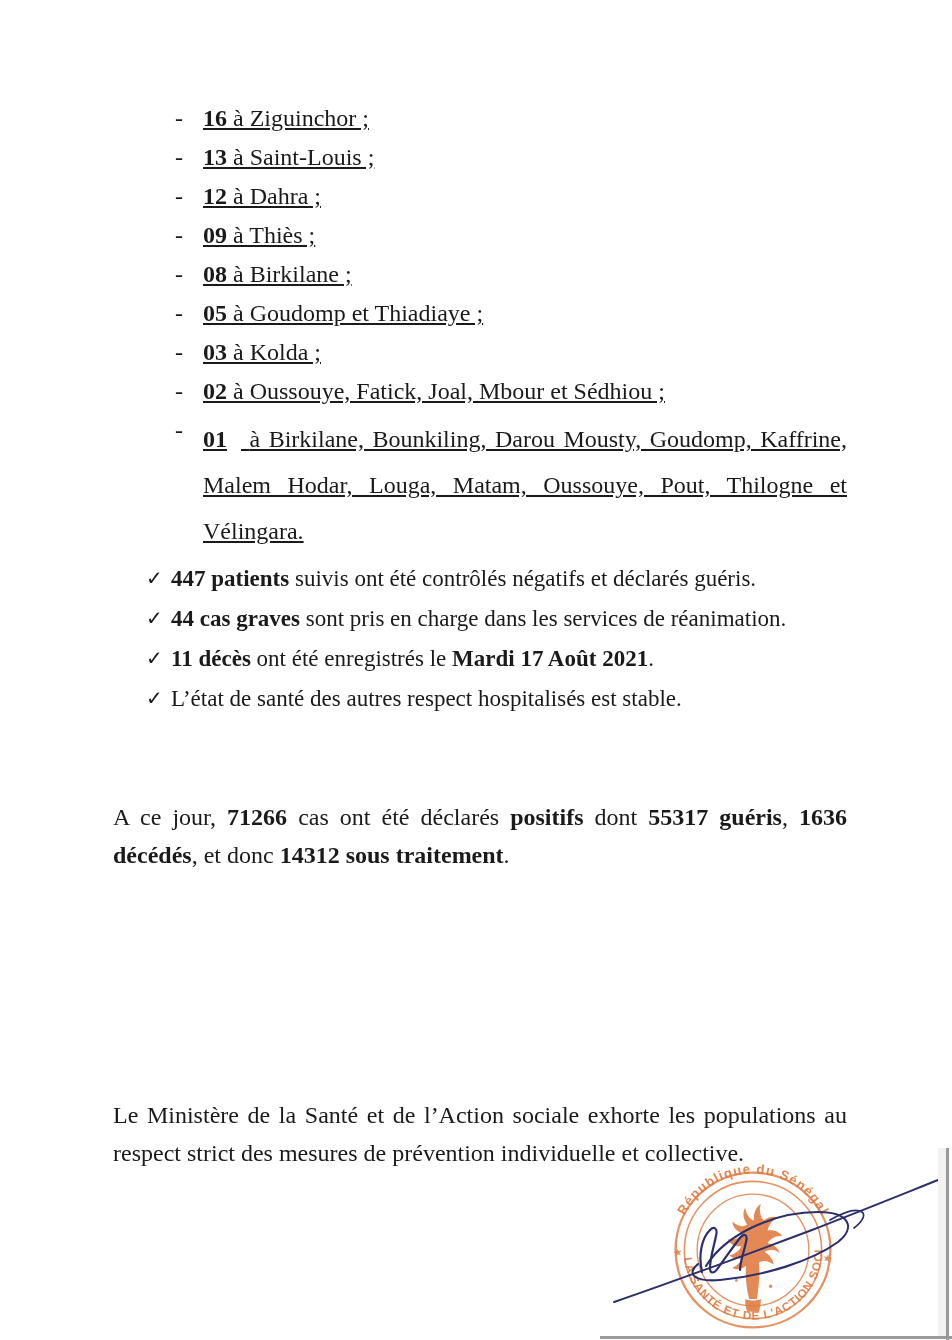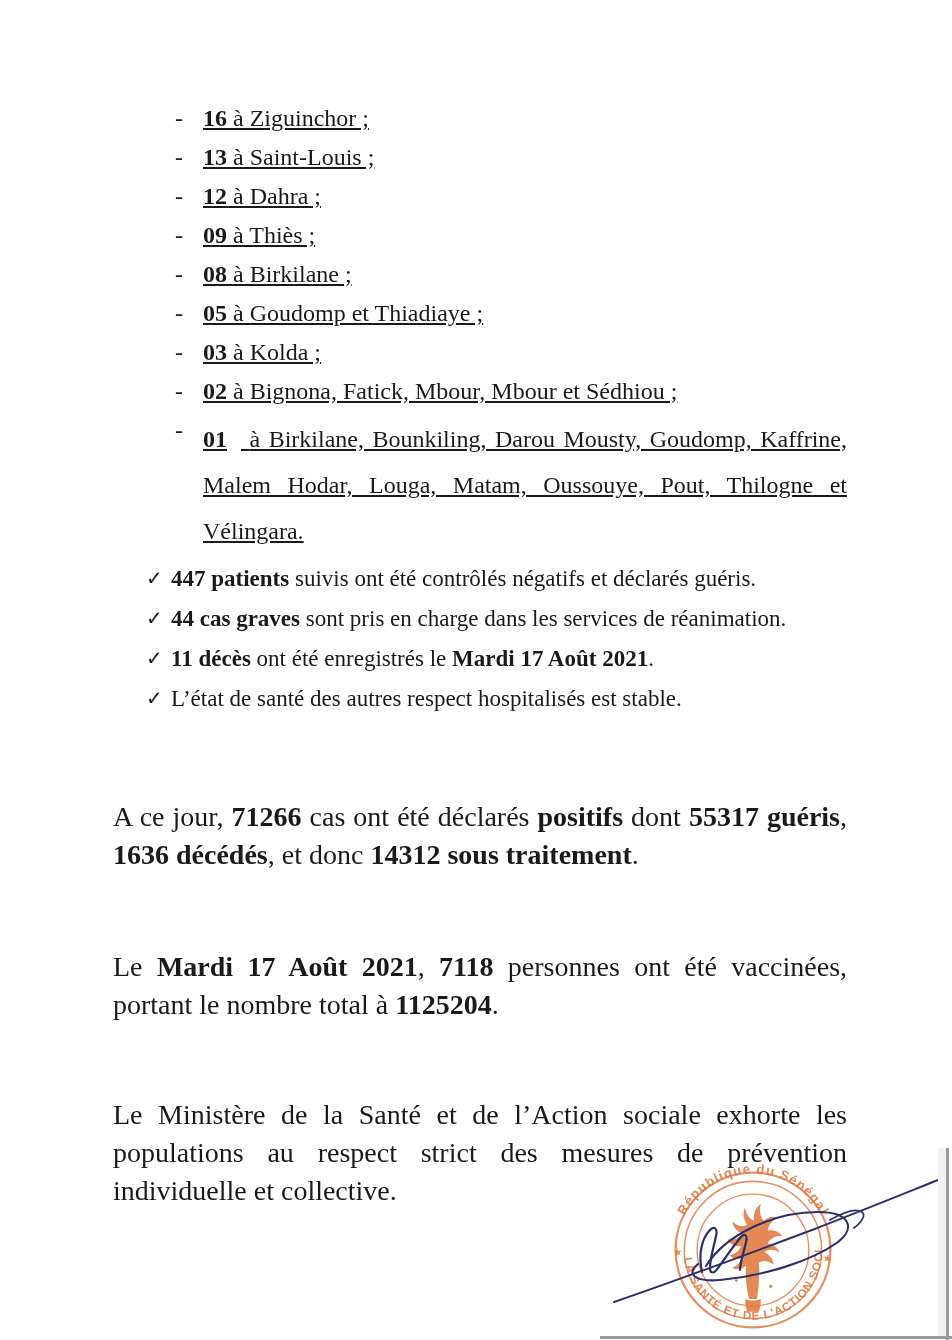--- a/index.html
+++ b/index.html
@@ -110,21 +110,21 @@
     text-align: justify;
     text-align-last: left;
   }
   .check-body b { font-weight: bold; }
 
   
   .para {
     position: absolute;
     left: 113px;
     width: 734px;
-    font-size: 28px;
+    font-size: 24px;
     line-height: 38px;
     text-align: justify;
     text-align-last: left;
   }
   .para b { font-weight: bold; }
   #para-cumul  { top: 798px; }
   #para-vaccin { top: 948px; }
   #para-appel  { top: 1096px; }
 
   
@@ -182,21 +182,21 @@
       <span class="dash-body"><span class="num">05</span> <span>à Goudomp et Thiadiaye ;</span></span>
     </div>
 
     <div class="dash-item">
       <span class="dash-mark">-</span>
       <span class="dash-body"><span class="num">03</span> <span>à Kolda ;</span></span>
     </div>
 
     <div class="dash-item">
       <span class="dash-mark">-</span>
-      <span class="dash-body"><span class="num">02</span> <span>à Bignona, Fatick, Mbour, Mbour et Sédhiou ;</span></span>
+      <span class="dash-body"><span class="num">02</span> <span>à Oussouye, Fatick, Joal, Mbour et Sédhiou ;</span></span>
     </div>
 
     <div class="dash-item justified">
       <span class="dash-mark">-</span>
       <span class="dash-body"><span class="num">01</span> <span>à Birkilane, Bounkiling, Darou Mousty, Goudomp, Kaffrine, Malem Hodar, Louga, Matam, Oussouye, Pout, Thilogne et Vélingara.</span></span>
     </div>
 
   </div>
 
   <div class="check-list">
@@ -218,21 +218,20 @@
 
     <div class="check-item">
       <span class="check-mark">✓</span>
       <span class="check-body">L’état de santé des autres respect hospitalisés est stable.</span>
     </div>
 
   </div>
 
   <div class="para" id="para-cumul"><span>A ce jour, </span><b>71266</b><span> cas ont été déclarés </span><b>positifs</b><span> dont </span><b>55317 guéris</b><span>, </span><b>1636 décédés</b><span>, et donc </span><b>14312 sous traitement</b><span>.</span></div>
 
-  <div class="para" id="para-vaccin"><span>Le </span><b>Mardi 17 Août 2021</b><span>, </span><b>7118</b><span> personnes ont été vaccinées, portant le nombre total à </span><b>1125204</b><span>.</span></div>
 
   <div class="para" id="para-appel">Le Ministère de la Santé et de l’Action sociale exhorte les populations au respect strict des mesures de prévention individuelle et collective.</div>
 
   <svg class="stamp" viewBox="0 0 200 200">
     <defs>
       <path id="arcTop" d="M 22,100 A 78,78 0 0 1 178,100"></path>
       <path id="arcBottom" d="M 29,100 A 71,71 0 0 0 171,100"></path>
     </defs>
     <g opacity="0.82" fill="none" stroke="#E0793F">
       <circle cx="100" cy="100" r="79" stroke-width="2.4"></circle>

